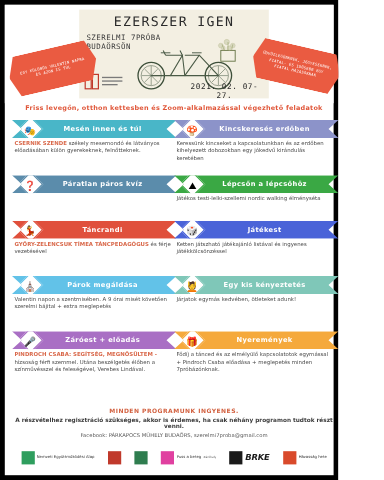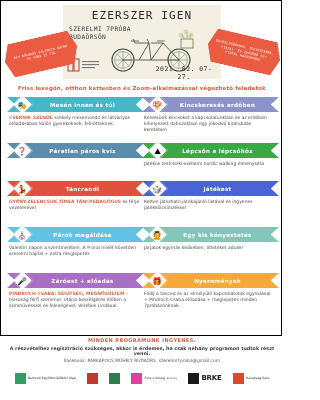--- a/index.html
+++ b/index.html
@@ -10,24 +10,24 @@
     width: 282px;
     height: 400px;
     overflow: hidden;
     background: #ffffff;
     font-family: "DejaVu Sans", sans-serif;
     position: relative;
   }
   .poster {
     position: relative;
     width: 282px;
-    height: 336px;
+    height: 400px;
     background: #ffffff;
     box-sizing: border-box;
-    border: 1px solid #000000;
+    border: 4px solid #000000;
   }
 
   
   .header {
     position: relative;
     height: 82px;
     background: #ffffff;
   }
   .header-card {
     position: absolute;
@@ -248,20 +248,21 @@
   .logo-txt {
     font-size: 3.2px;
     line-height: 4px;
     color: #333;
   }
   .logo-txt-strong {
     font-size: 7px;
     font-weight: bold;
     color: #1a1a1a;
     letter-spacing: -0.2px;
+    font-style: italic;
   }
   .logo-sub {
     font-size: 2.4px;
     color: #555;
     line-height: 3px;
   }
   .swatch {
     width: 11px;
     height: 11px;
   }

